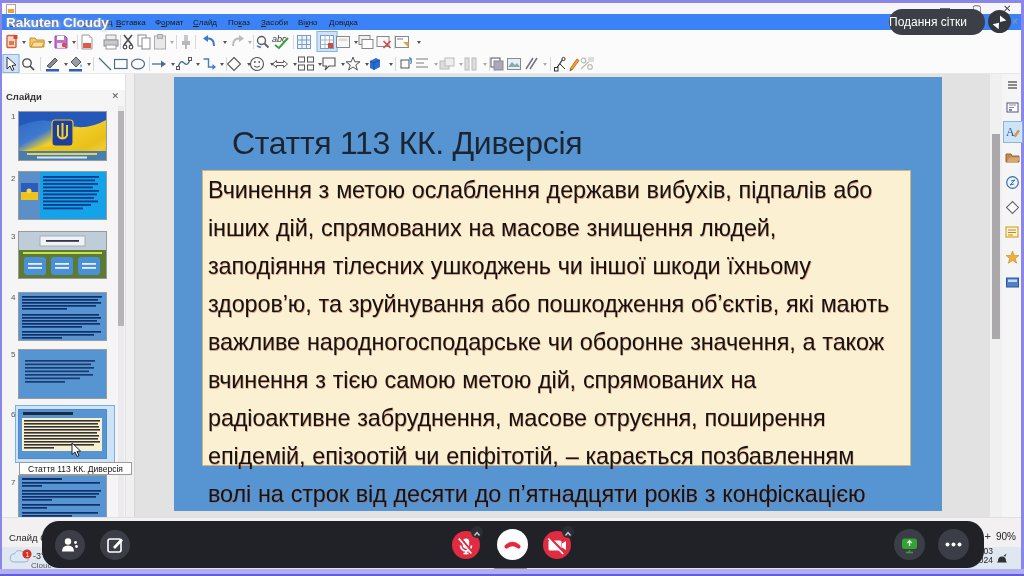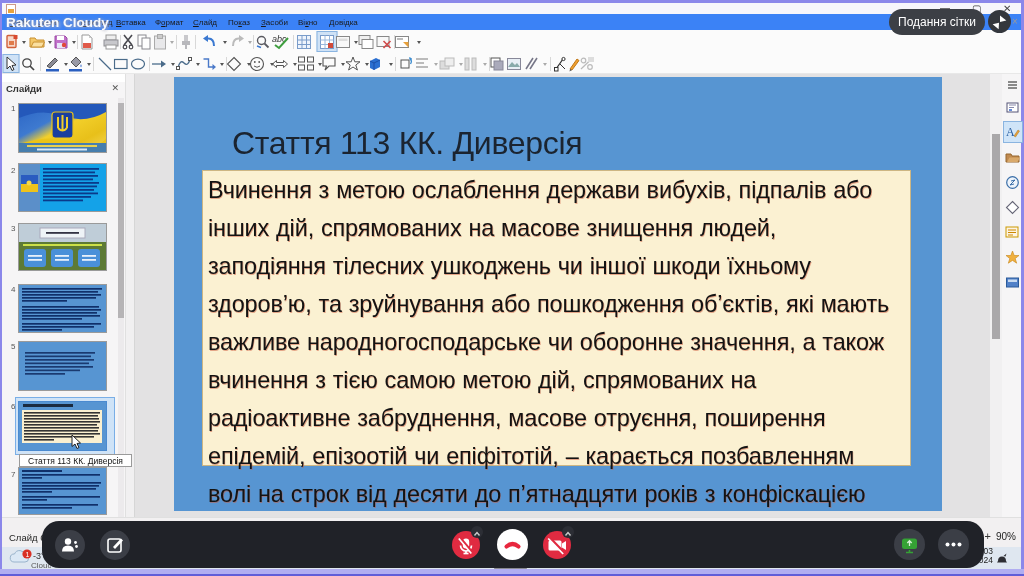--- a/index.html
+++ b/index.html
@@ -16,21 +16,21 @@
 #menubar { position:absolute; left:0; top:11px; right:0; height:16px; background:#3b82f6; }
 #menubar span { position:absolute; top:4px; font-size:8px; color:#1a1a1a; letter-spacing:0px; }
 
 #tb1 { position:absolute; left:0; top:27px; right:0; height:24px; background:#fbfbfb; }
 #tb2 { position:absolute; left:0; top:51px; right:0; height:20px; background:#fbfbfb; border-bottom:1px solid #e8e8e8; }
 .tic { position:absolute; transform:translateX(-50%); }
 .sep { position:absolute; width:1px; height:14px; background:#d8d8d8; top:5px; }
 .dd { position:absolute; width:0; height:0; border-left:2.5px solid transparent; border-right:2.5px solid transparent; border-top:3.5px solid #555; top:11px; }
 
 #content { position:absolute; left:0; top:71px; right:0; bottom:54px; background:#ffffff; }
-#panel { position:absolute; left:0; top:8px; width:123px; bottom:0; background:#f6f5f6;padding-left:23px; }
+#panel { position:absolute; left:0; top:16px; width:123px; bottom:0; background:#f6f5f6;padding-left:23px; }
 #panel .hdr { position:absolute; left:4px; top:1px; font-size:9.5px; font-weight:bold; color:#333; }
 #panel .close { position:absolute; right:6px; top:1px; font-size:9px; color:#555; }
 .thumbwrap { position:absolute; left:16px; width:89px; border:1px solid #9a9a9a; background:#fff; overflow:hidden; }
 .tnum { position:absolute; left:9px; font-size:8px; color:#555; }
 #pscroll { position:absolute; left:116px; top:16px; width:6px; bottom:0; background:#eceaec; }
 #pscroll .thumb { position:absolute; left:0; width:6px; background:#b6b4b6; }
 #splitter { position:absolute; left:123px; top:0; width:10px; bottom:0; background:#f1f0f1; border-left:1px solid #e0e0e0; border-right:1px solid #d6d6d6; }
 #workspace { position:absolute; left:133px; top:0; width:855px; bottom:0; background:#e3e2e3; }
 #slide { position:absolute; left:39px; top:3px; width:768px; height:434px; background:#5795d2; }
 #slide .title { position:absolute; left:58px; top:48px; font-size:32px; color:#1b2430; letter-spacing:-0.3px; }
@@ -51,21 +51,21 @@
 #clock { position:absolute; right:28px; top:0px; font-size:8.5px; color:#222; text-align:right; line-height:9px; }
 
 #botstrip1 { position:fixed; left:0; bottom:0; width:1024px; height:7px; background:#b1aef1; z-index:45; }
 #botstrip2 { position:fixed; left:0; bottom:0; width:1024px; height:2px; background:#615ed8; z-index:46; }
 #grayblob { position:fixed; left:494px; top:564px; width:33px; height:7px; border-radius:4px; background:#8a8a92; z-index:44; }
 #callbar { position:fixed; left:42px; top:521px; width:942px; height:47px; background:#202228; border-radius:17px; z-index:50; }
 .cbtn { position:absolute; border-radius:50%; }
 .dkbtn { background:#3b3e46; }
 .redbtn { background:#e02b41; }
 #watermark { position:fixed; left:6px; top:15px; font-size:13.5px; font-weight:bold; color:rgba(255,255,255,0.95); z-index:60; text-shadow:0 0 3px rgba(150,150,170,0.85), 2px 1px 3px rgba(190,190,205,0.6); }
-#gridpill { position:fixed; left:889px; top:9px; width:96px; height:26px; background:#3c3f45; border-radius:13px; z-index:60; color:#fff; font-size:12px; text-align:center; line-height:26px; }
+#gridpill { position:fixed; left:889px; top:9px; width:96px; height:26px; background:#3c3f45; border-radius:13px; z-index:60; color:#fff; font-size:12px; line-height:26px; }
 #gridbtn { position:fixed; left:988px; top:10px; width:23px; height:23px; background:#34373d; border-radius:50%; z-index:60; }
 #tooltip { position:absolute; left:17px; top:372px; width:113px; height:13px; background:#ffffff; border:1px solid #9a9a9a; font-size:8.5px; color:#111; text-align:center; line-height:12px; z-index:20; }
 .sel6 { position:absolute; left:13px; top:315px; width:100px; height:58px; background:#cfe3f7; border:1px solid #79aee6; }
 </style>
 </head>
 <body>
 <div id="win">
   <div id="titlebar">
     <div id="appicon"></div>
     <div class="wctl" style="left:938px;top:-1px;">—</div>

